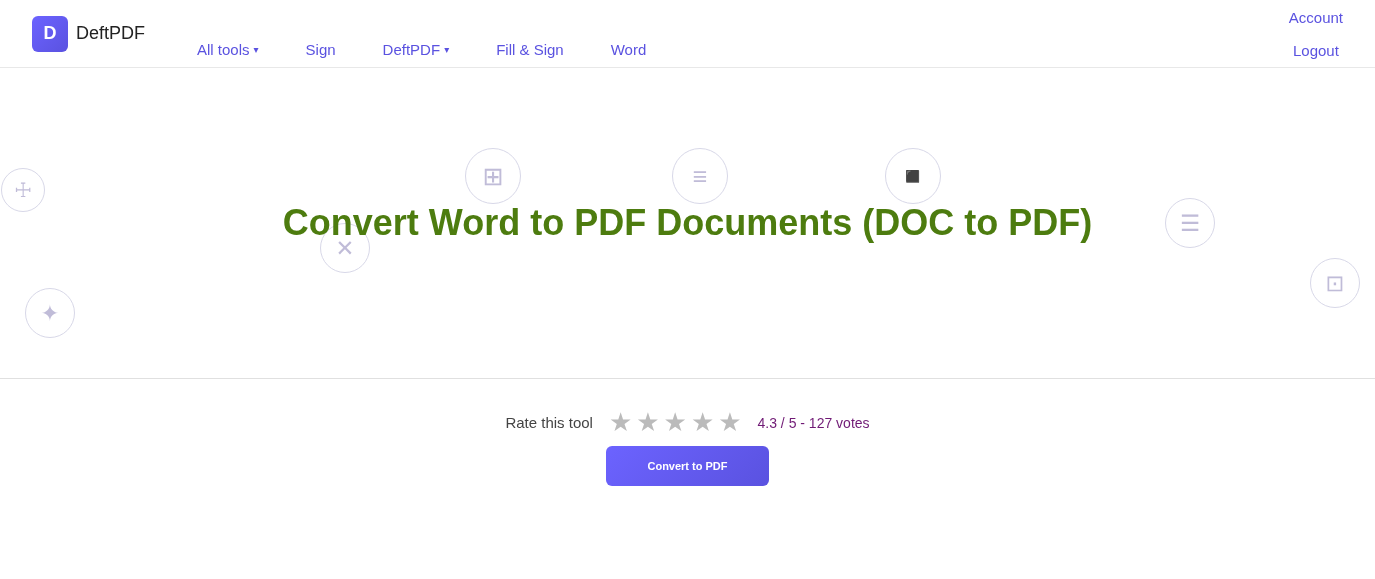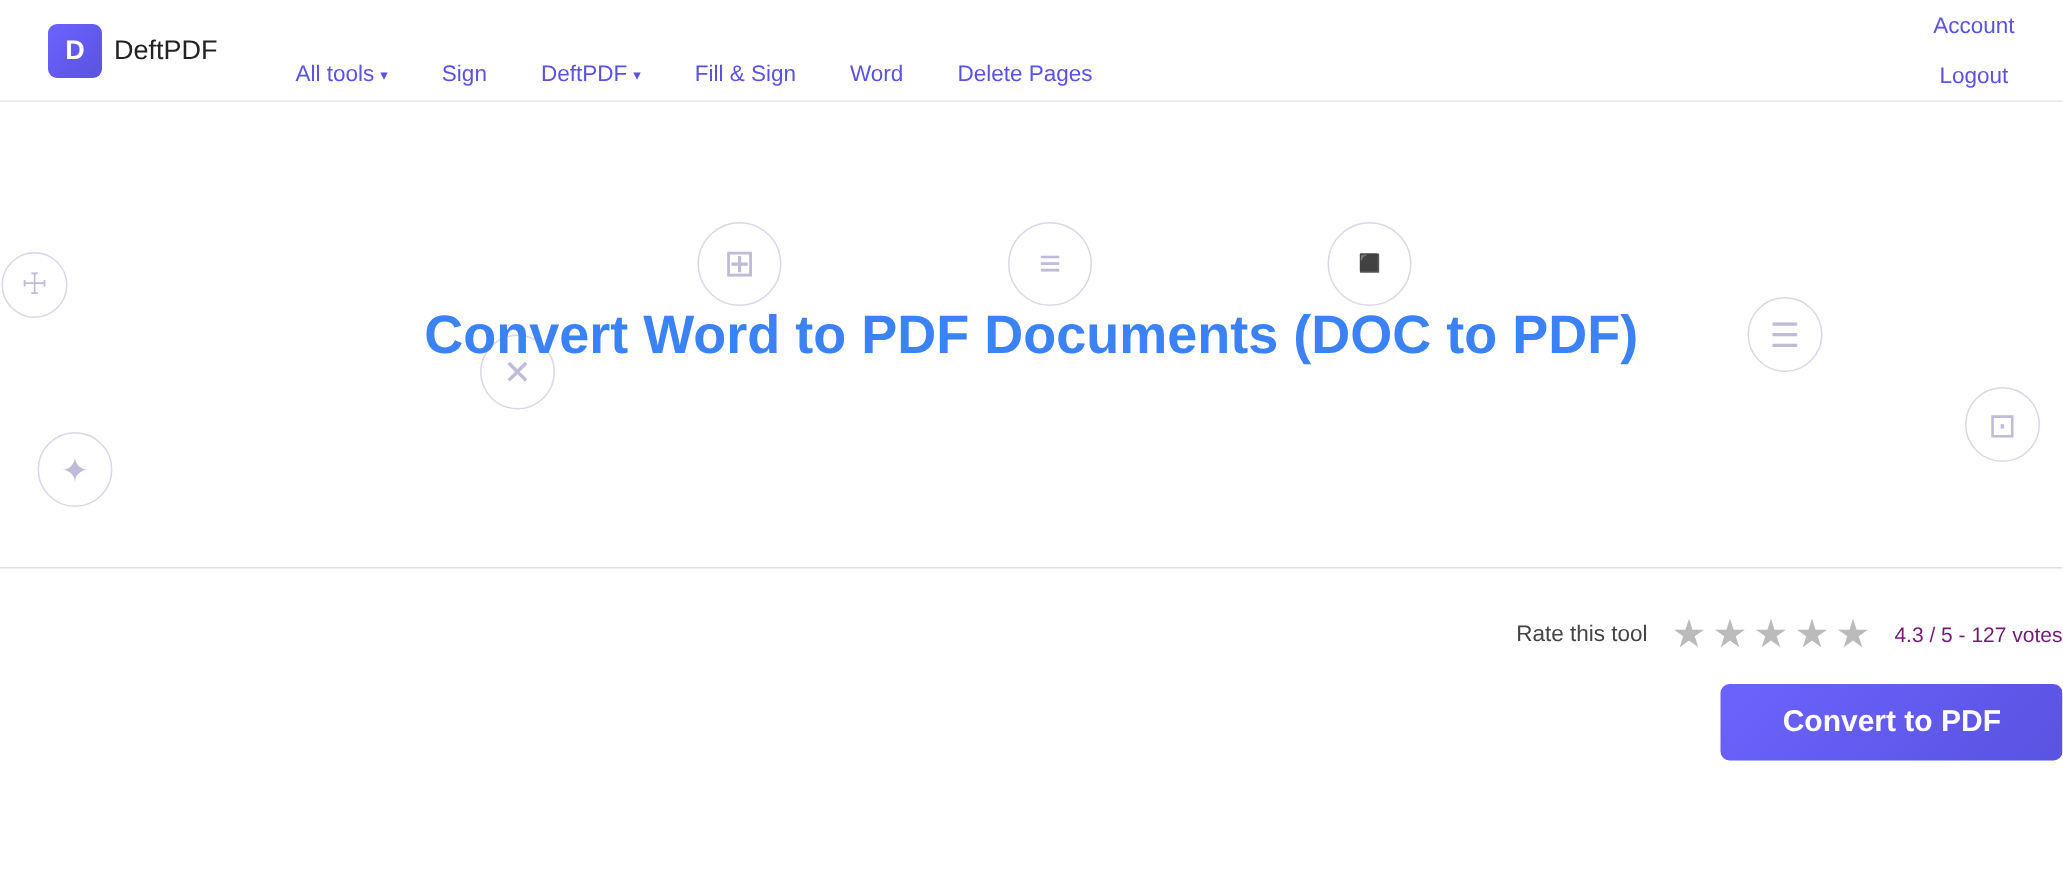--- a/index.html
+++ b/index.html
@@ -34,21 +34,21 @@
       font-size: 18px;
     }
     .logo-text {
       font-size: 18px;
       font-weight: 400;
       color: #222;
     }
     .nav-links {
       display: flex;
       align-items: flex-end;
-      gap: 12px;
+      gap: 23px;
       flex: 1;
       margin-top: 32px;
     }
     .nav-link {
       color: #5a52e0;
       font-size: 15px;
       padding: 6px 12px;
       cursor: pointer;
       text-decoration: none;
       display: flex;
@@ -92,21 +92,21 @@
       display: flex;
       align-items: center;
       justify-content: center;
       color: #c0bcd8;
       font-size: 18px;
     }
 
     .hero-title {
       font-size: 36px;
       font-weight: 800;
-      color: #3b82f6;
+      color: #4d7c0f;
       text-align: center;
       z-index: 1;
     }
     .hero-subtitle {
       font-size: 17px;
       color: #555;
       margin-top: 12px;
       text-align: center;
       z-index: 1;
     }
@@ -115,23 +115,23 @@
     .divider {
       height: 1px;
       background: #e0e0e0;
       width: 100%;
     }
 
     
     .rating-section {
       display: flex;
       flex-direction: column;
-      align-items: flex-end;
+      align-items: center;
       padding: 28px 0 20px;
-      gap: 10px;
+      gap: 0;
     }
     .rating-row {
       display: flex;
       align-items: center;
       gap: 16px;
     }
     .rating-label {
       font-size: 15px;
       color: #444;
     }
@@ -150,21 +150,21 @@
       color: #701a75;
     }
 
     
     .convert-btn {
       background: linear-gradient(135deg, #6c63ff, #5a52e0);
       color: #fff;
       border: none;
       border-radius: 6px;
       padding: 14px 41px;
-      font-size: 20px;
+      font-size: 11px;
       font-weight: 600;
       cursor: pointer;
       margin-top: 8px;
     }
   </style>
 </head>
 <body>
 
 <nav class="navbar">
   <a class="logo-area" href="#">
@@ -181,23 +181,20 @@
     </a>
     <a class="nav-link">
       <span>DeftPDF</span>
       <span class="chevron">▾</span>
     </a>
     <a class="nav-link">
       <span>Fill &amp; Sign</span>
     </a>
     <a class="nav-link">
       <span>Word</span>
-    </a>
-    <a class="nav-link">
-      <span>Delete Pages</span>
     </a>
   </div>
   <div class="nav-right">
     <a class="nav-right-link">Account</a>
     <a class="nav-right-link">Logout</a>
   </div>
 </nav>
 
 <section class="hero">
 

